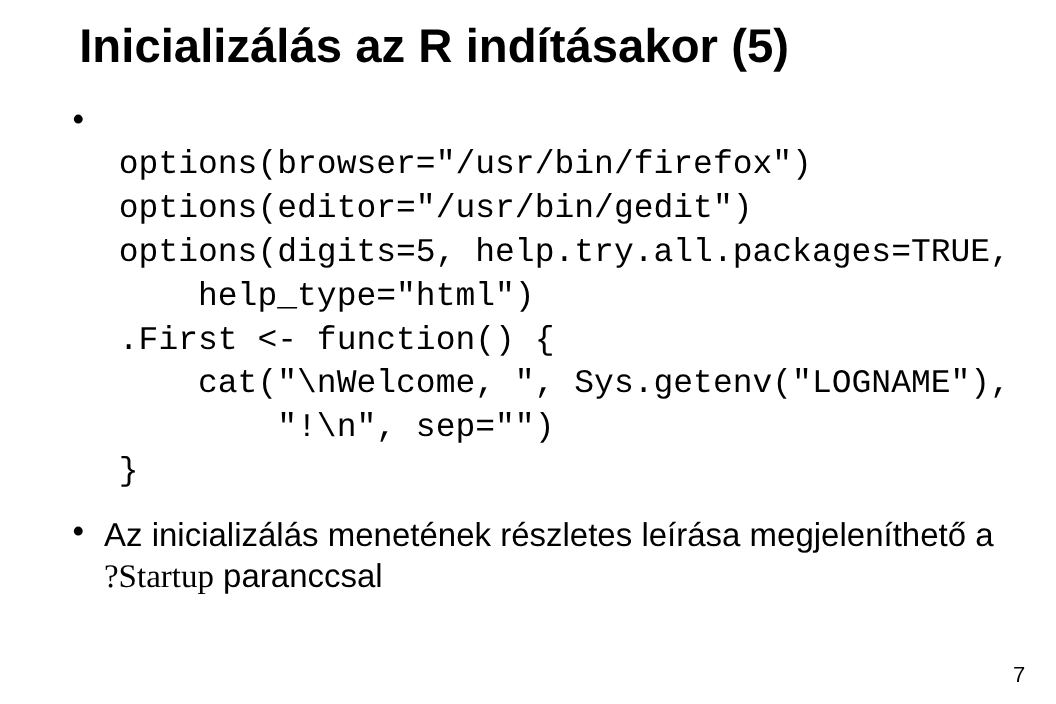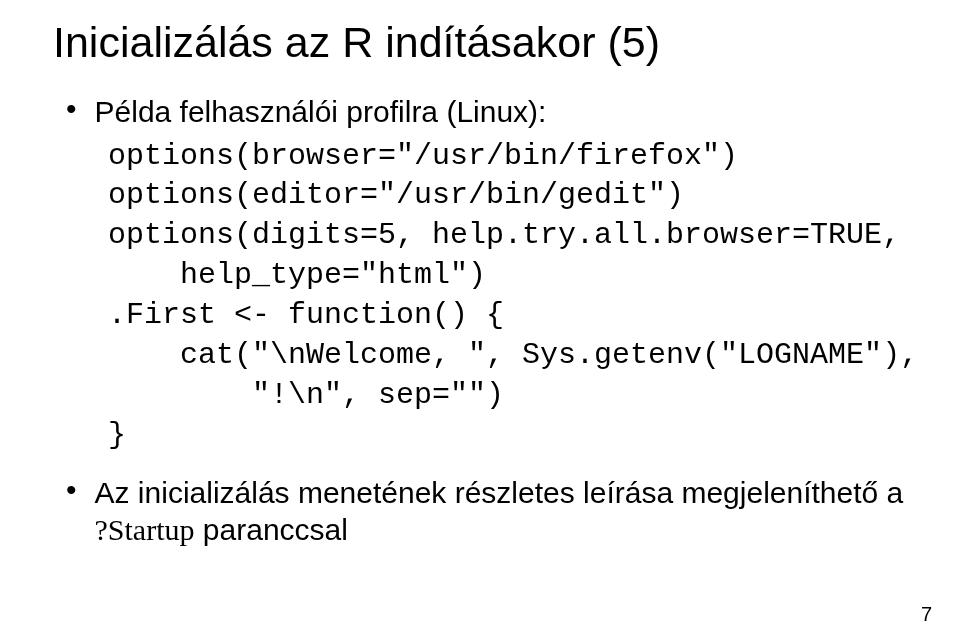--- a/index.html
+++ b/index.html
@@ -11,23 +11,23 @@
       width: 960px;
       height: 640px;
       background: #ffffff;
       font-family: Arial, Helvetica, sans-serif;
       color: #000000;
       padding: 18px 40px 0 40px;
       position: relative;
     }
     .title {
       font-size: 43px;
-      font-weight: normal;
+      font-weight: bold;
       margin-bottom: 26px;
-      margin-left: 13px;
+      margin-left: 32px;
     }
     .content {
       margin-left: 30px;
     }
     .bullet-item {
       display: flex;
       align-items: flex-start;
       margin-bottom: 6px;
     }
     .bullet-dot {
@@ -62,26 +62,25 @@
   </style>
 </head>
 <body>
 
 <div class="title">Inicializálás az R indításakor (5)</div>
 
 <div class="content">
 
   <div class="bullet-item">
     <span class="bullet-dot">•</span>
-    <span class="bullet-text">Példa felhasználói profilra (Linux):</span>
   </div>
 
   <div class="code-block"><span>options(browser="/usr/bin/firefox")</span>
 <span>options(editor="/usr/bin/gedit")</span>
-<span>options(digits=5, help.try.all.browser=TRUE,</span>
+<span>options(digits=5, help.try.all.packages=TRUE,</span>
 <span>    help_type="html")</span>
 <span>.First &lt;- function() {</span>
 <span>    cat("\nWelcome, ", Sys.getenv("LOGNAME"),</span>
 <span>        "!\n", sep="")</span>
 <span>}</span></div>
 
   <div class="bullet-item">
     <span class="bullet-dot">•</span>
     <span class="bullet-text">
       <span>Az inicializálás menetének részletes leírása megjeleníthető a </span><span class="mono">?Startup</span><span> paranccsal</span>

